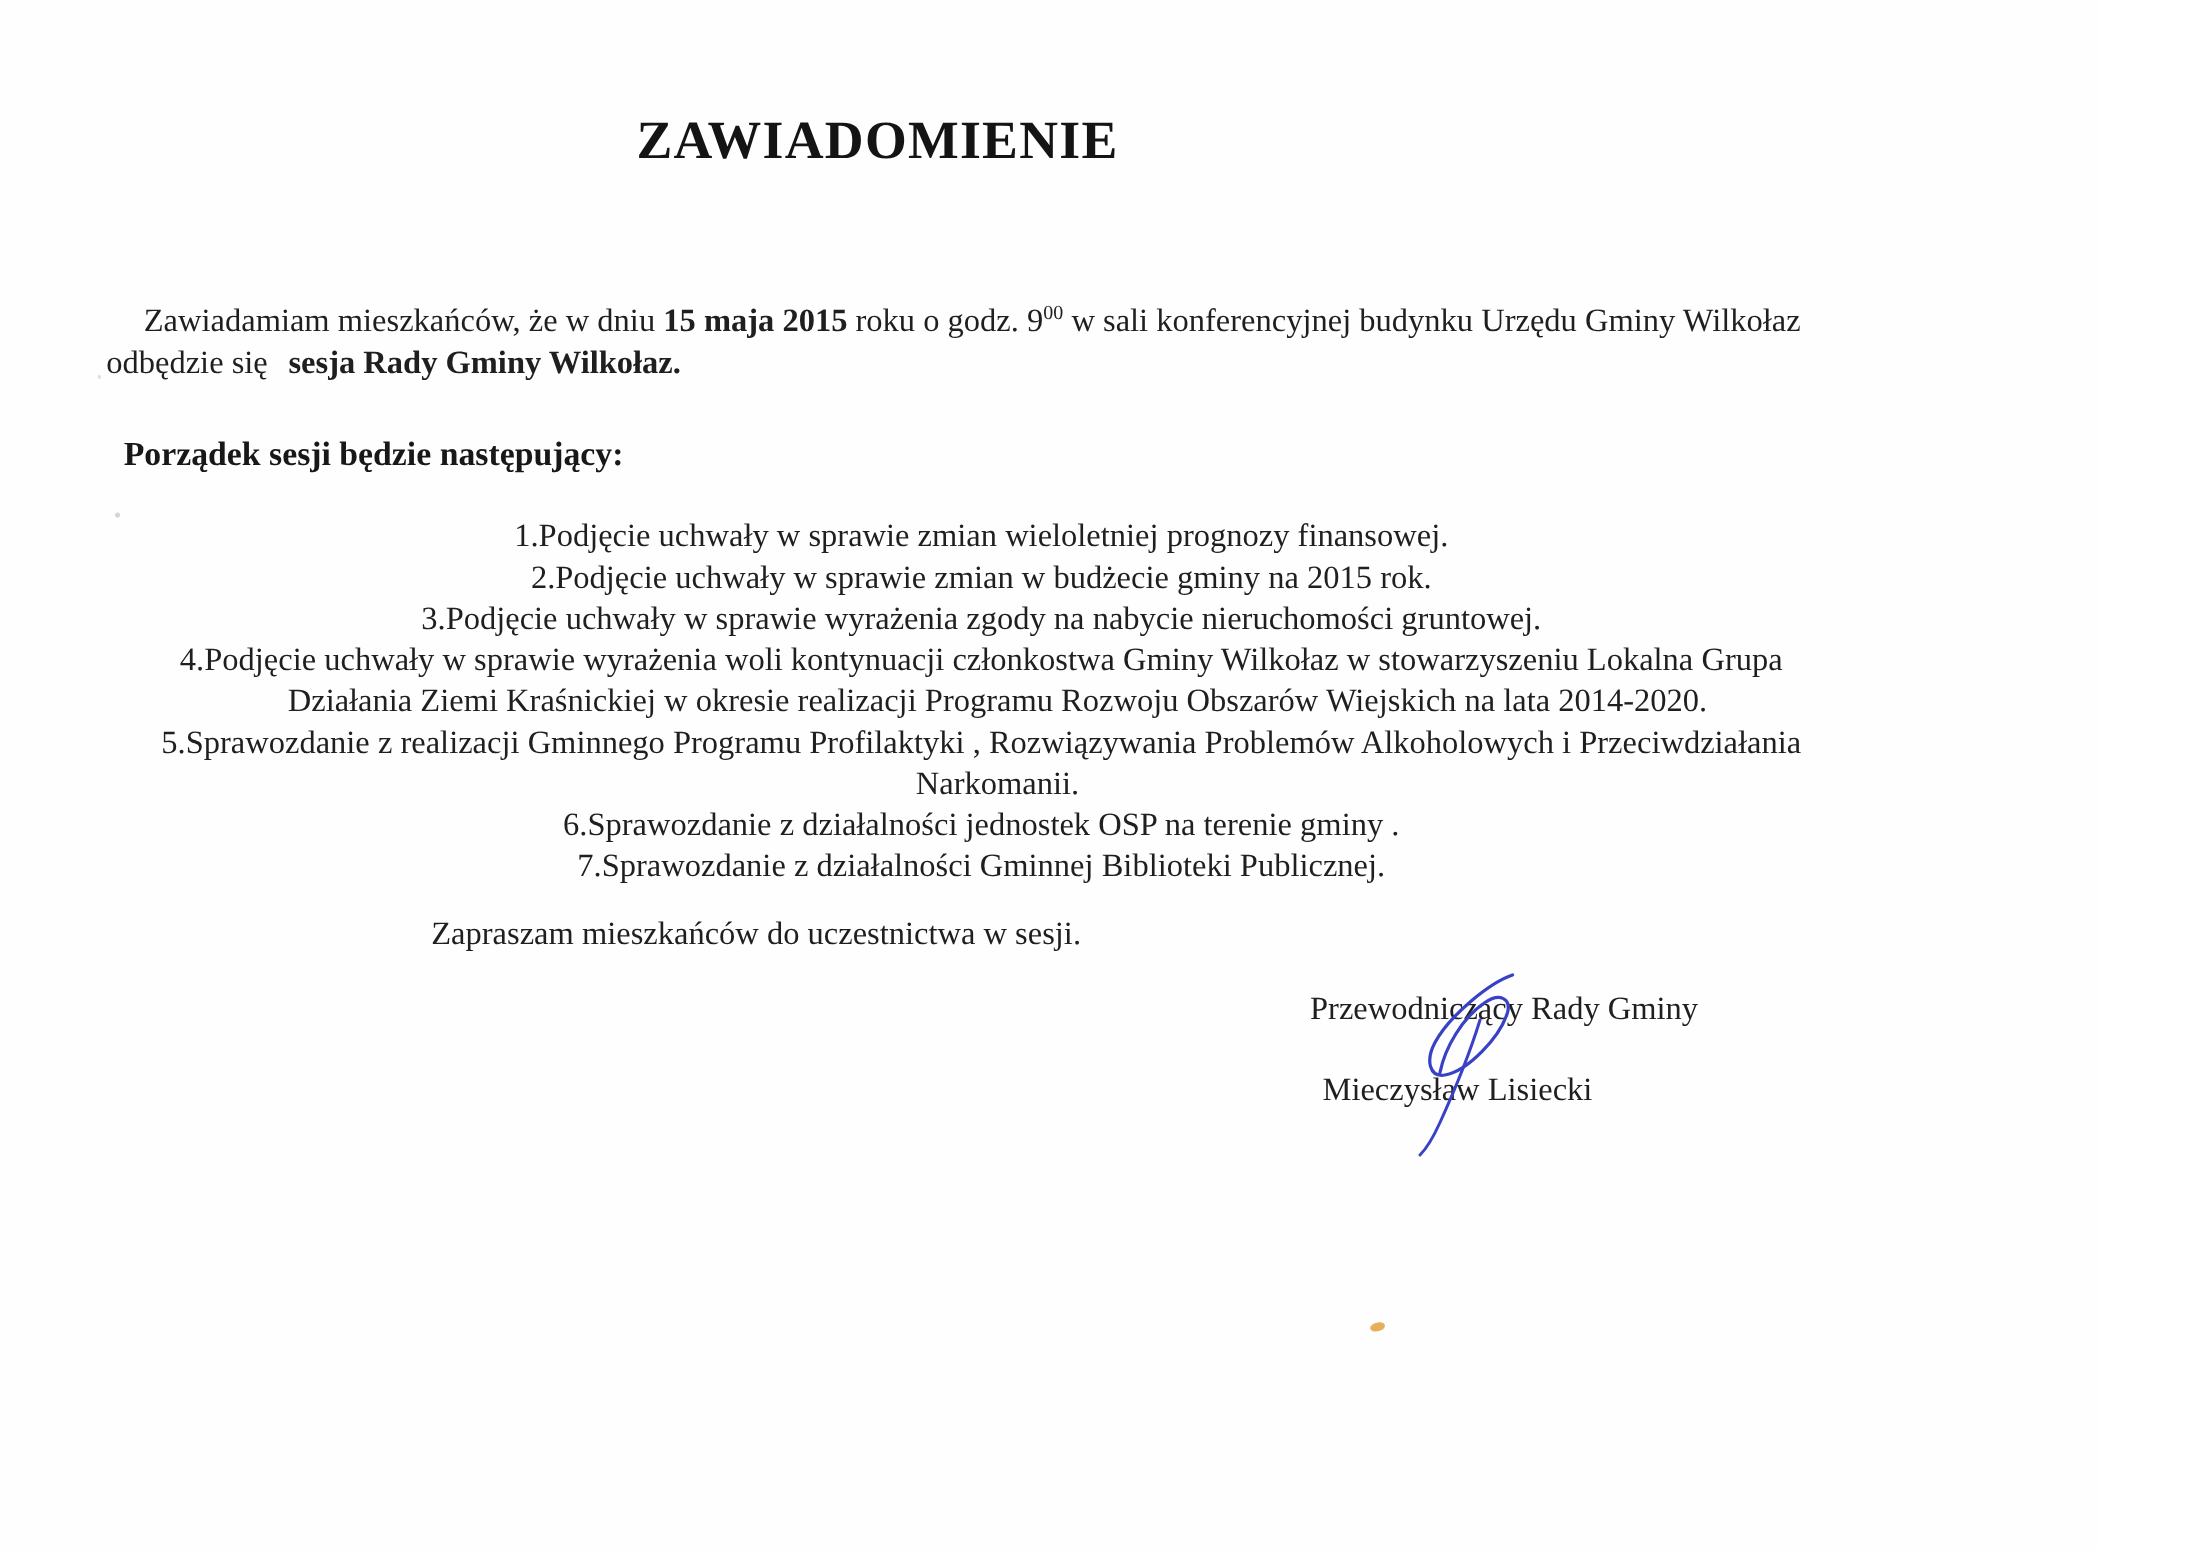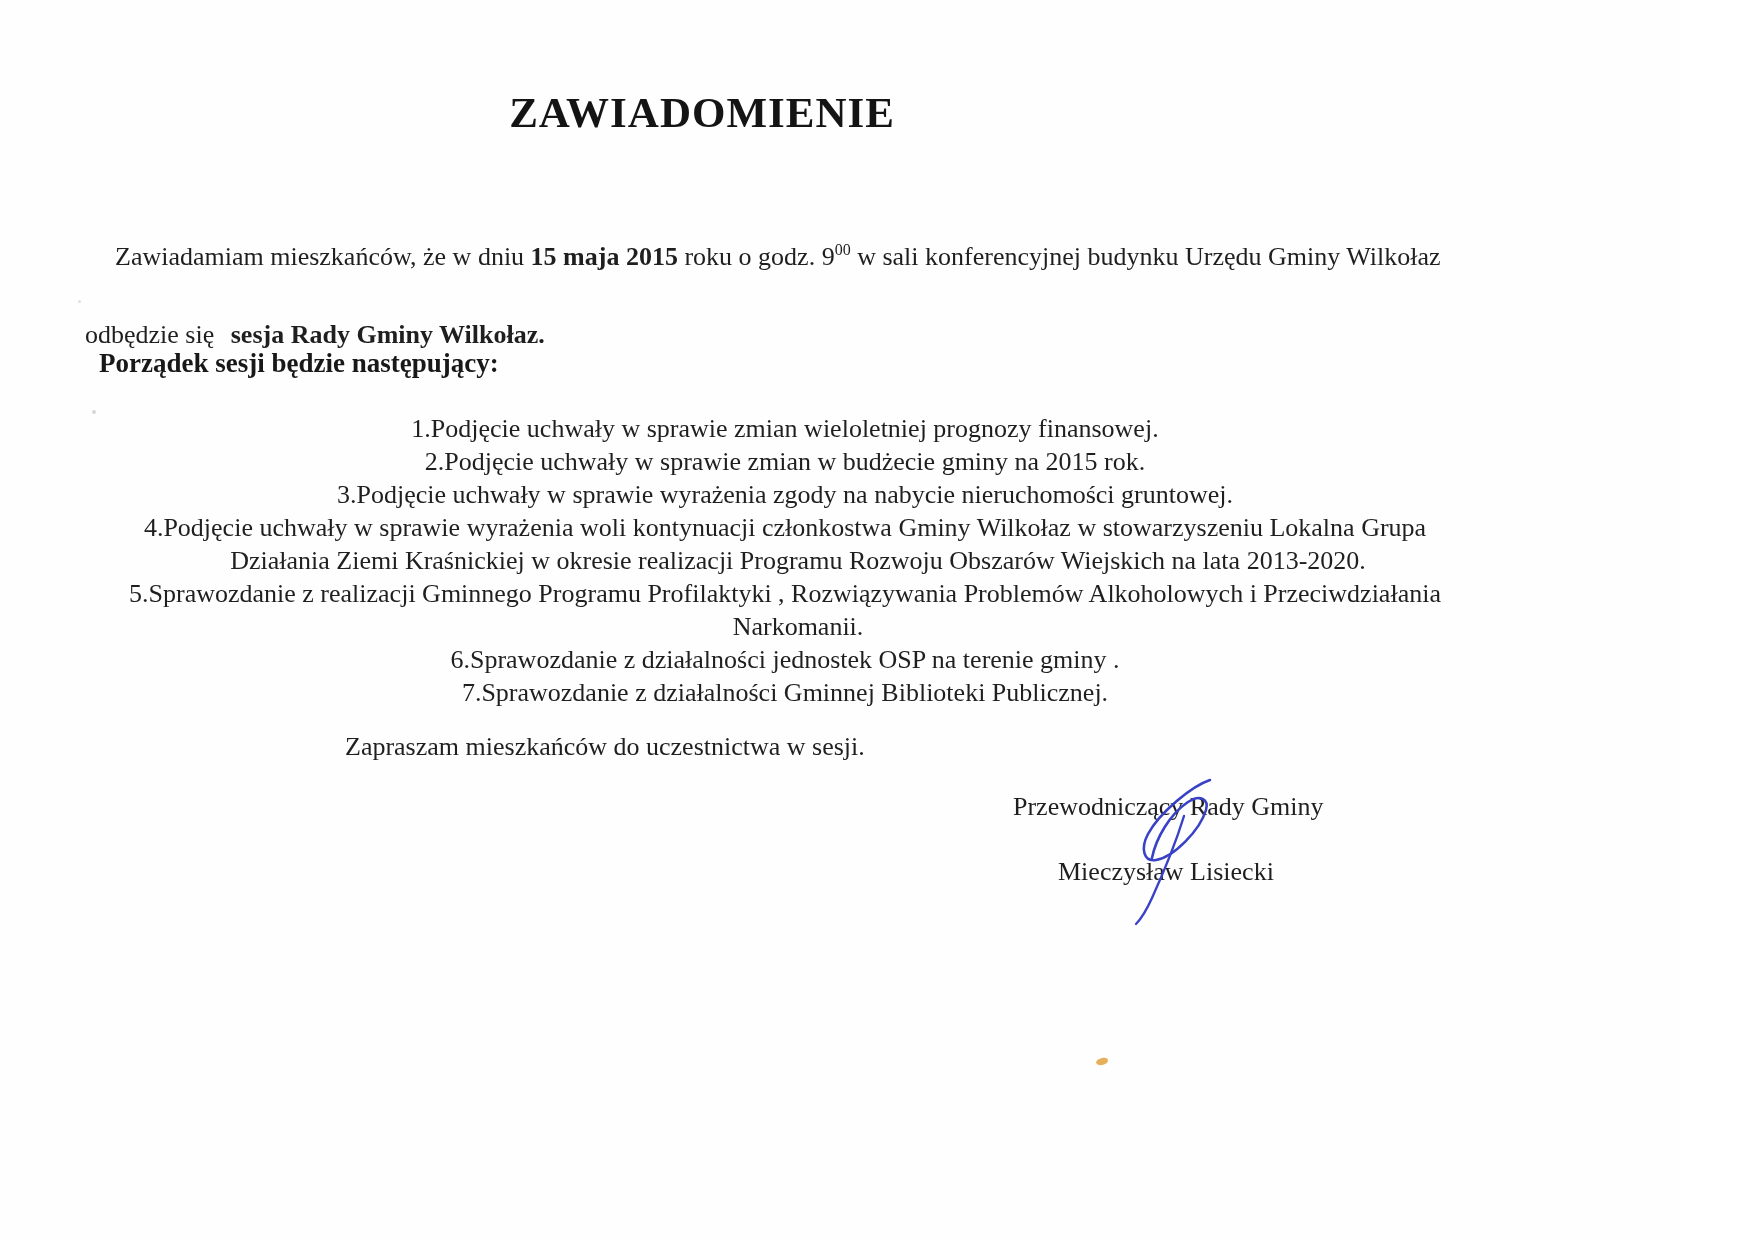--- a/index.html
+++ b/index.html
@@ -26,21 +26,21 @@
   }
   .intro {
     position: absolute;
     top: 240px;
     left: 85px;
     width: 1620px;
     font-size: 26px;
     line-height: 33px;
   }
   .intro-line1 { white-space: nowrap; padding-left: 30px; }
-  .intro-line2 { white-space: nowrap; margin-top: 45px; }
+  .intro-line2 { white-space: nowrap; }
   .intro sup { font-size: 16px; vertical-align: super; line-height: 0; }
   .bold { font-weight: bold; }
   .gap-before { margin-left: 10px; }
   .agenda-heading {
     position: absolute;
     top: 348px;
     left: 99px;
     font-size: 27px;
     font-weight: bold;
     color: #181818;
@@ -61,21 +61,21 @@
   }
   .closing {
     position: absolute;
     top: 732px;
     left: 345px;
     font-size: 26px;
   }
   .sig-role {
     position: absolute;
     top: 792px;
-    left: 1013px;
+    left: 1048px;
     font-size: 26px;
     white-space: nowrap;
   }
   .sig-name {
     position: absolute;
     top: 857px;
     left: 1058px;
     font-size: 26px;
     white-space: nowrap;
   }
@@ -134,21 +134,21 @@
       <span>odbędzie się </span><span class="bold gap-before">sesja Rady Gminy Wilkołaz.</span>
     </div>
   </div>
 
   <div class="agenda-heading">Porządek sesji będzie następujący:</div>
 
   <ol class="agenda-list">
     <li>1.Podjęcie uchwały w sprawie zmian wieloletniej prognozy finansowej.</li>
     <li>2.Podjęcie uchwały w sprawie zmian w budżecie gminy na 2015 rok.</li>
     <li>3.Podjęcie uchwały w sprawie wyrażenia zgody na nabycie nieruchomości gruntowej.</li>
-    <li>4.Podjęcie uchwały w sprawie wyrażenia woli kontynuacji członkostwa Gminy Wilkołaz w stowarzyszeniu Lokalna Grupa Działania Ziemi Kraśnickiej w okresie realizacji Programu Rozwoju Obszarów Wiejskich na lata 2013-2020.</li>
+    <li>4.Podjęcie uchwały w sprawie wyrażenia woli kontynuacji członkostwa Gminy Wilkołaz w stowarzyszeniu Lokalna Grupa Działania Ziemi Kraśnickiej w okresie realizacji Programu Rozwoju Obszarów Wiejskich na lata 2014-2020.</li>
     <li>5.Sprawozdanie z realizacji Gminnego Programu Profilaktyki , Rozwiązywania Problemów Alkoholowych i Przeciwdziałania Narkomanii.</li>
     <li>6.Sprawozdanie z działalności jednostek OSP na terenie gminy .</li>
     <li>7.Sprawozdanie z działalności Gminnej Biblioteki Publicznej.</li>
   </ol>
 
   <div class="closing">Zapraszam mieszkańców do uczestnictwa w sesji.</div>
 
   <div class="sig-role">Przewodniczący Rady Gminy</div>
 
   <div class="sig-name">Mieczysław Lisiecki</div>

